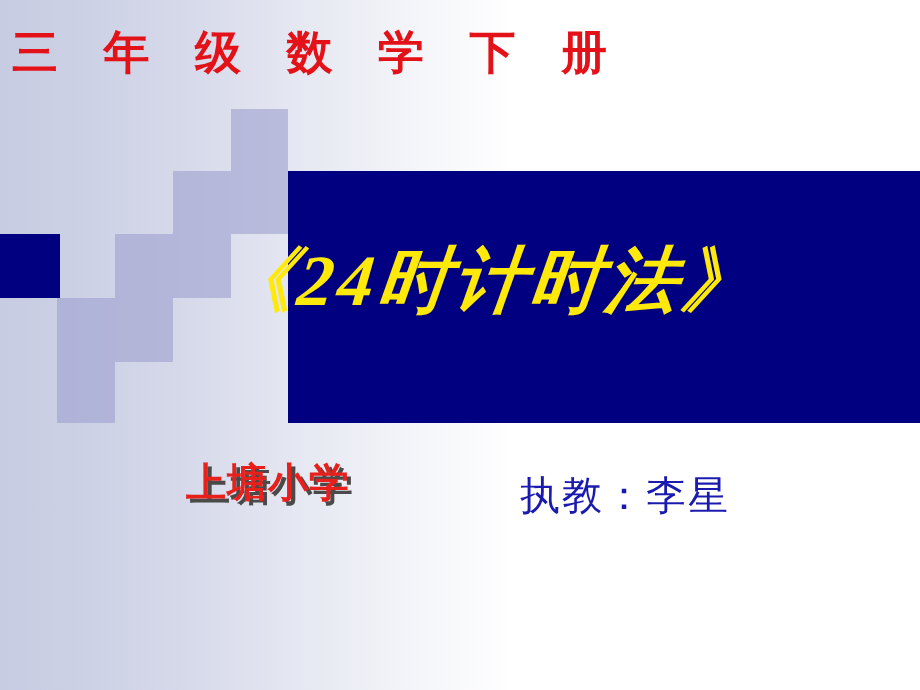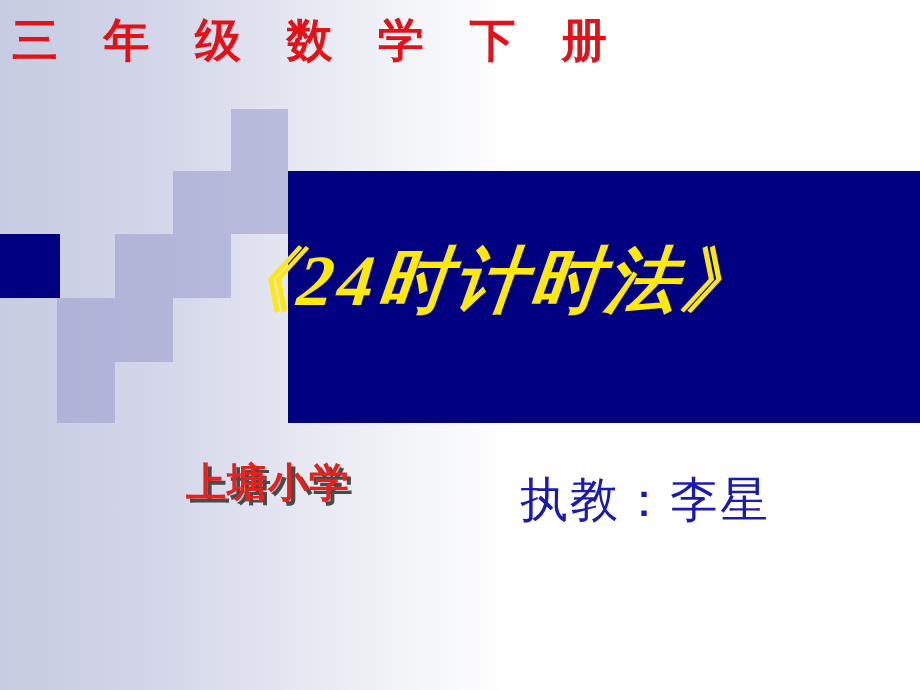--- a/index.html
+++ b/index.html
@@ -50,21 +50,21 @@
   .tile {
     position: absolute;
     background: #9ea2cf;
     opacity: 0.62;
   }
 
   
   .course-line {
     position: absolute;
     left: 12px;
-    top: 16px;
+    top: 28px;
     font-family: "Liberation Serif", "DejaVu Serif", serif;
     font-size: 46px;
     font-weight: 700;
     color: #e31219;
     letter-spacing: 17px;
     white-space: nowrap;
     line-height: 1.1;
   }
 
   
@@ -97,21 +97,21 @@
     letter-spacing: 1px;
     white-space: nowrap;
     text-shadow: 4px 4px 0 #4a4a4a;
   }
 
   .teacher-name {
     position: absolute;
     left: 520px;
     top: 468px;
     font-family: "Liberation Serif", "DejaVu Serif", serif;
-    font-size: 48px;
+    font-size: 40px;
     font-weight: 400;
     color: #1a1aae;
     letter-spacing: 2px;
     white-space: nowrap;
   }
 </style>
 </head>
 <body>
 
 <div id="slide">

